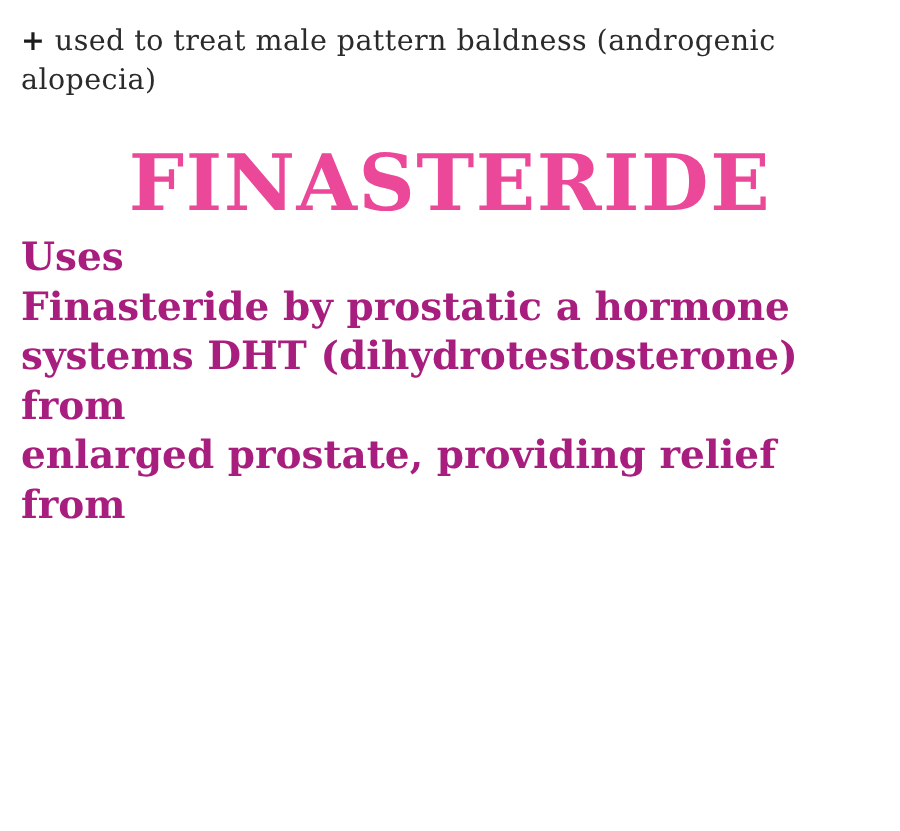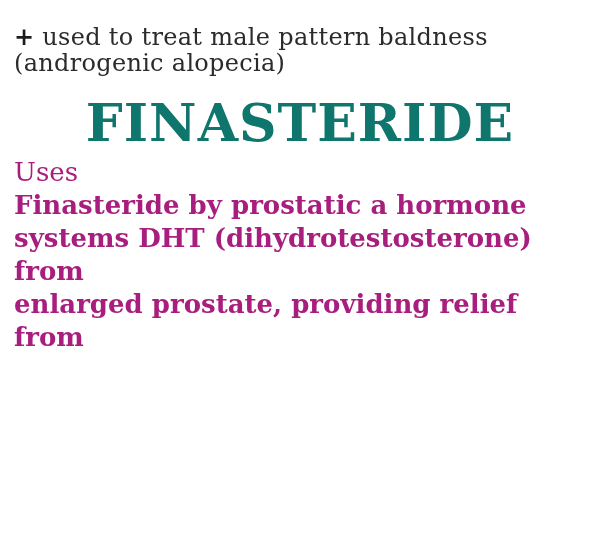--- a/index.html
+++ b/index.html
@@ -10,64 +10,64 @@
     width: 600px;
     height: 554px;
     background: #ffffff;
     position: relative;
     overflow: hidden;
     font-family: "DejaVu Serif", serif;
   }
   .intro {
     position: absolute;
     left: 14px;
-    top: 24px;
+    top: 14px;
     right: 6px;
-    font-size: 24px;
+    font-size: 19px;
     line-height: 26px;
     color: #2b2b2b;
     letter-spacing: 0.3px;
   }
   .intro .plus {
     font-weight: bold;
     color: #1c1c1c;
   }
   .intro span {
     white-space: pre-wrap;
   }
   .title {
     position: absolute;
     top: 61px;
     left: 0;
     width: 100%;
     text-align: center;
     font-size: 52px;
     line-height: 54px;
     font-weight: bold;
-    color: #0f766e;
+    color: #ec4899;
     letter-spacing: 1px;
   }
   .body-text {
     position: absolute;
     left: 14px;
     top: 126px;
     right: 6px;
     font-weight: bold;
     font-size: 26px;
     line-height: 33px;
     color: #a81e7e;
   }
   .line {
     white-space: pre-wrap;
   }
   .para-gap {
     height: 30px;
   }
   .uses-heading {
-    font-weight: normal;
+    font-weight: bold;
     white-space: pre-wrap;
   }
 </style>
 </head>
 <body>
 
 <div class="intro">
   <span class="plus">+</span><span> used to treat male pattern baldness (androgenic alopecia)</span>
 </div>
 

